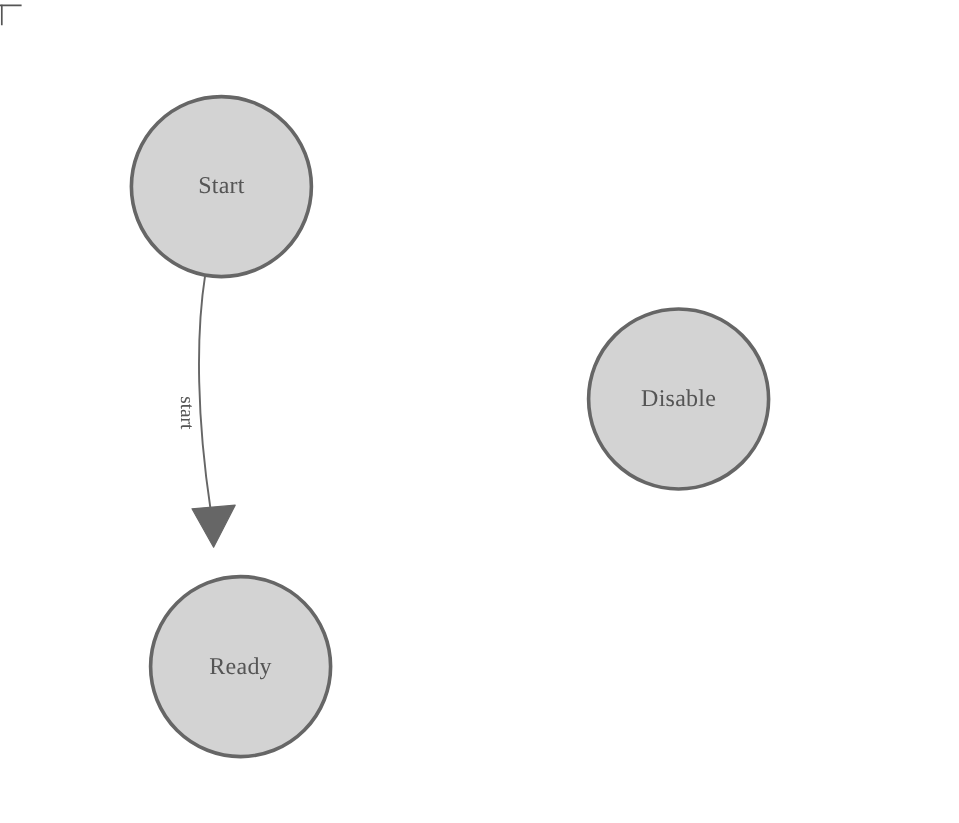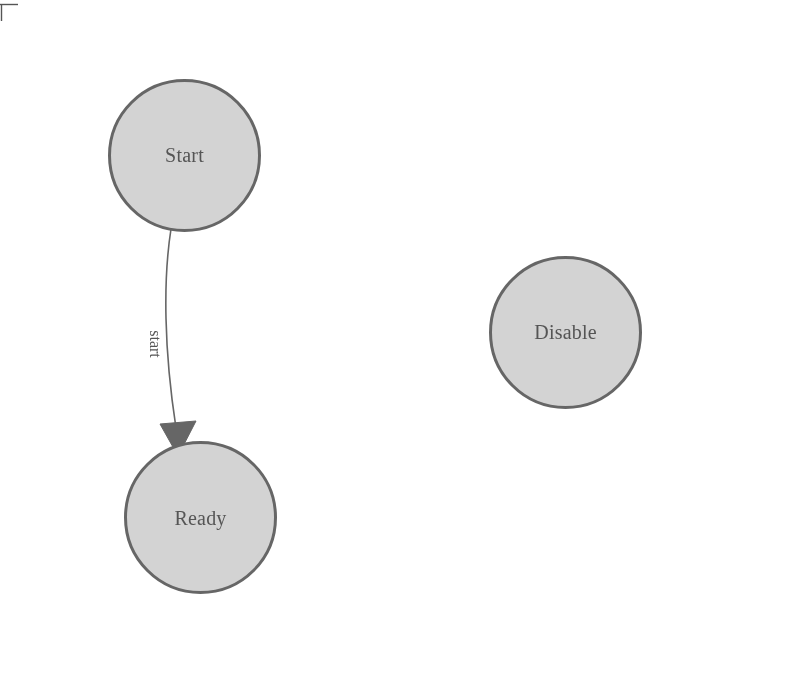--- a/index.html
+++ b/index.html
@@ -80,21 +80,21 @@
     <path id="edge-start-ready-path" d="M 171 229 C 163 280 164 350 176 428" fill="none" stroke="#666666" stroke-width="1.6" stroke-linecap="round"></path>
     <polygon id="edge-start-ready-arrow" points="160,424 196,421 178,456" fill="#666666" stroke="#666666" stroke-width="1" stroke-linejoin="round"></polygon>
   </svg>
 
   <div class="edge-label" style="left:133px; top:335px; width:44px; text-align:center;">start</div>
 
   <div class="node" style="left:108px; top:78.5px; width:153px; height:153px;">
     <span class="node-label">Start</span>
   </div>
 
-  <div class="node" style="left:124px; top:441px; width:153px; height:153px;align-items:center;">
+  <div class="node" style="left:124px; top:479px; width:153px; height:153px;align-items:center;">
     <span class="node-label">Ready</span>
   </div>
 
   <div class="node" style="left:489px; top:255.5px; width:153px; height:153px;">
     <span class="node-label">Disable</span>
   </div>
 
 </div>
 
 </body></html>

